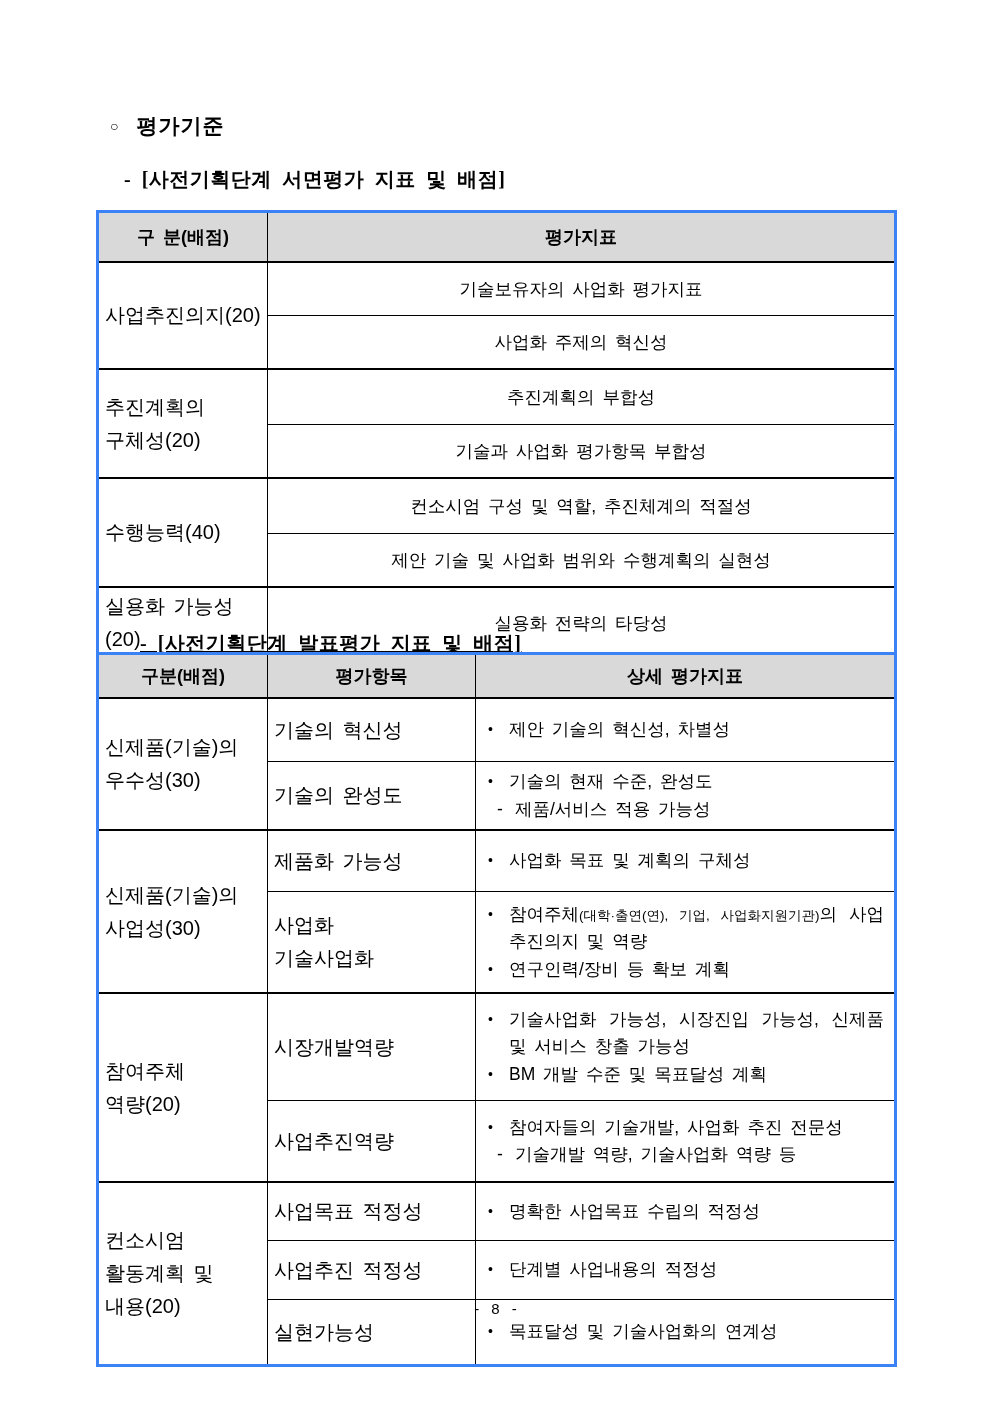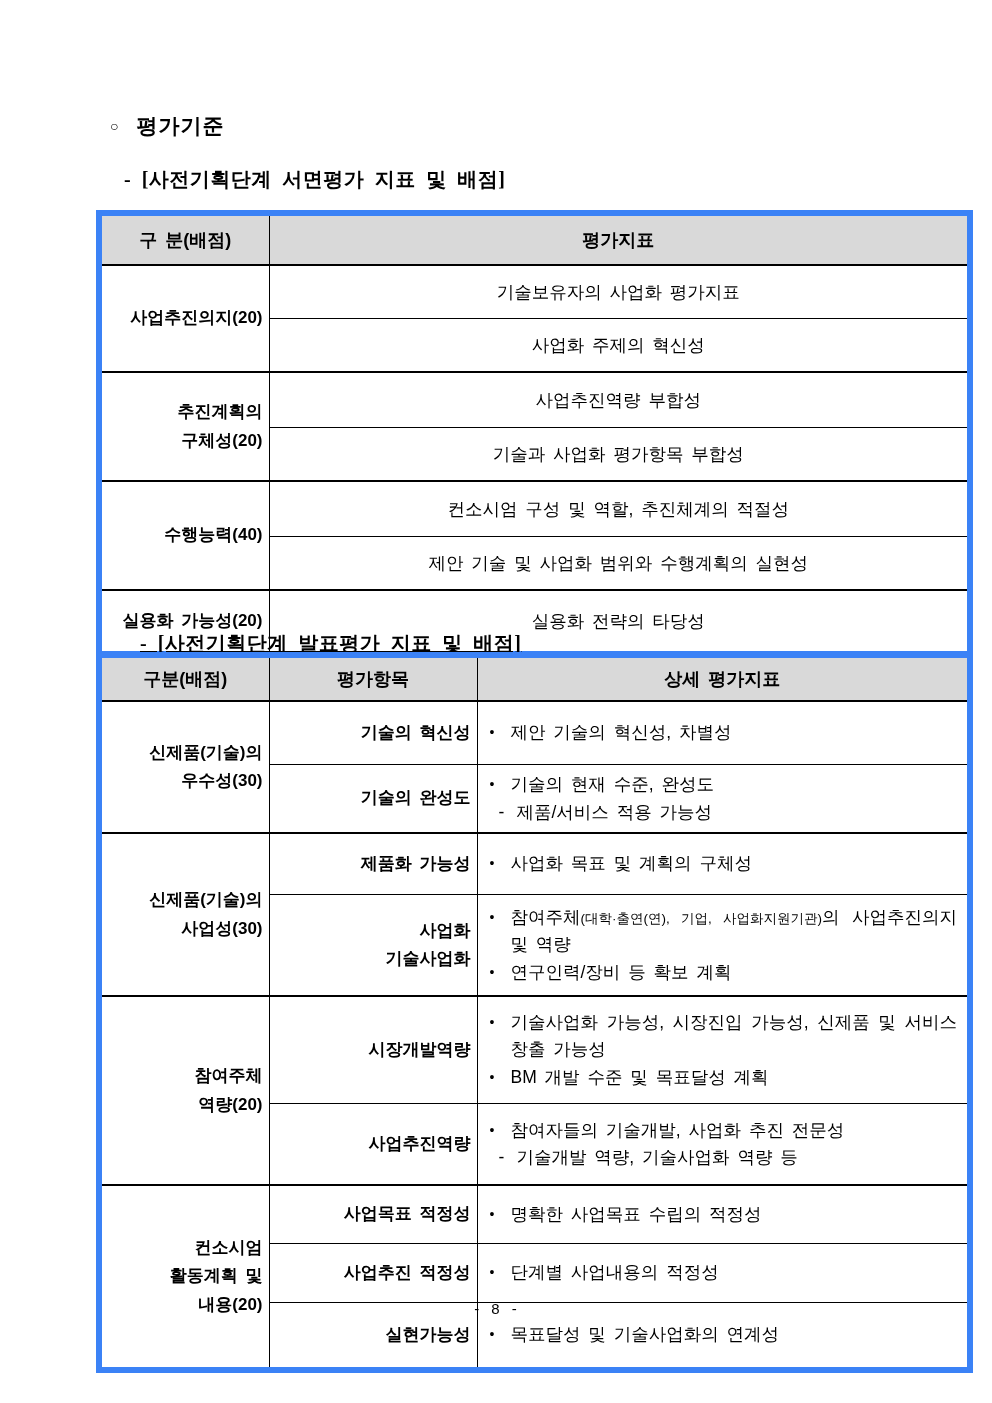--- a/index.html
+++ b/index.html
@@ -45,22 +45,22 @@
   }
   .subtitle.s1 { left: 124px; top: 166px; }
   .subtitle.s2 { left: 140px; top: 630px; text-decoration: underline; }
 
   
   table.tbl {
     position: absolute;
     left: 96px;
     border-collapse: collapse;
     table-layout: fixed;
-    width: 877px;
-    border: 6px solid #3b82f6;
+    width: 801px;
+    border: 3px solid #3b82f6;
     word-spacing: 3px;
   }
   table.t1 { top: 210px; }
   table.t2 { top: 652px; }
   .tbl th, .tbl td {
     border: 1px solid #000;
     padding: 2px 6px;
     vertical-align: middle;
   }
   .tbl thead th {
@@ -68,25 +68,24 @@
     font-weight: bold;
     font-size: 18px;
     text-align: center;
     border-bottom: 2px solid #000;
   }
   .t1 thead th { height: 44px; }
   .t2 thead th { height: 38px; }
   tr.gs > td { border-top: 2px solid #000; }
 
   td.cat, td.item {
-    text-align: right;
-    font-size: 17px;
+    text-align: left;
+    font-size: 20px;
     white-space: pre-line;
     line-height: 1.65;
-    font-weight: bold;
   }
   td.ind {
     text-align: center;
     font-size: 17.5px;
   }
   td.det {
     font-size: 17.5px;
     padding: 6px 10px 6px 12px;
   }
   .dl {
@@ -158,21 +157,21 @@
       <tr class="r48">
         <td class="cat" rowspan="2">사업추진의지(20)</td>
         <td class="ind">기술보유자의 사업화 평가지표</td>
       </tr>
       <tr class="r48">
         <td class="ind">사업화 주제의 혁신성</td>
       </tr>
       <tr class="gs r50">
         <td class="cat" rowspan="2">추진계획의
 구체성(20)</td>
-        <td class="ind">사업추진역량 부합성</td>
+        <td class="ind">추진계획의 부합성</td>
       </tr>
       <tr class="r48">
         <td class="ind">기술과 사업화 평가항목 부합성</td>
       </tr>
       <tr class="gs r50">
         <td class="cat" rowspan="2">수행능력(40)</td>
         <td class="ind">컨소시엄 구성 및 역할, 추진체계의 적절성</td>
       </tr>
       <tr class="r48">
         <td class="ind">제안 기술 및 사업화 범위와 수행계획의 실현성</td>

